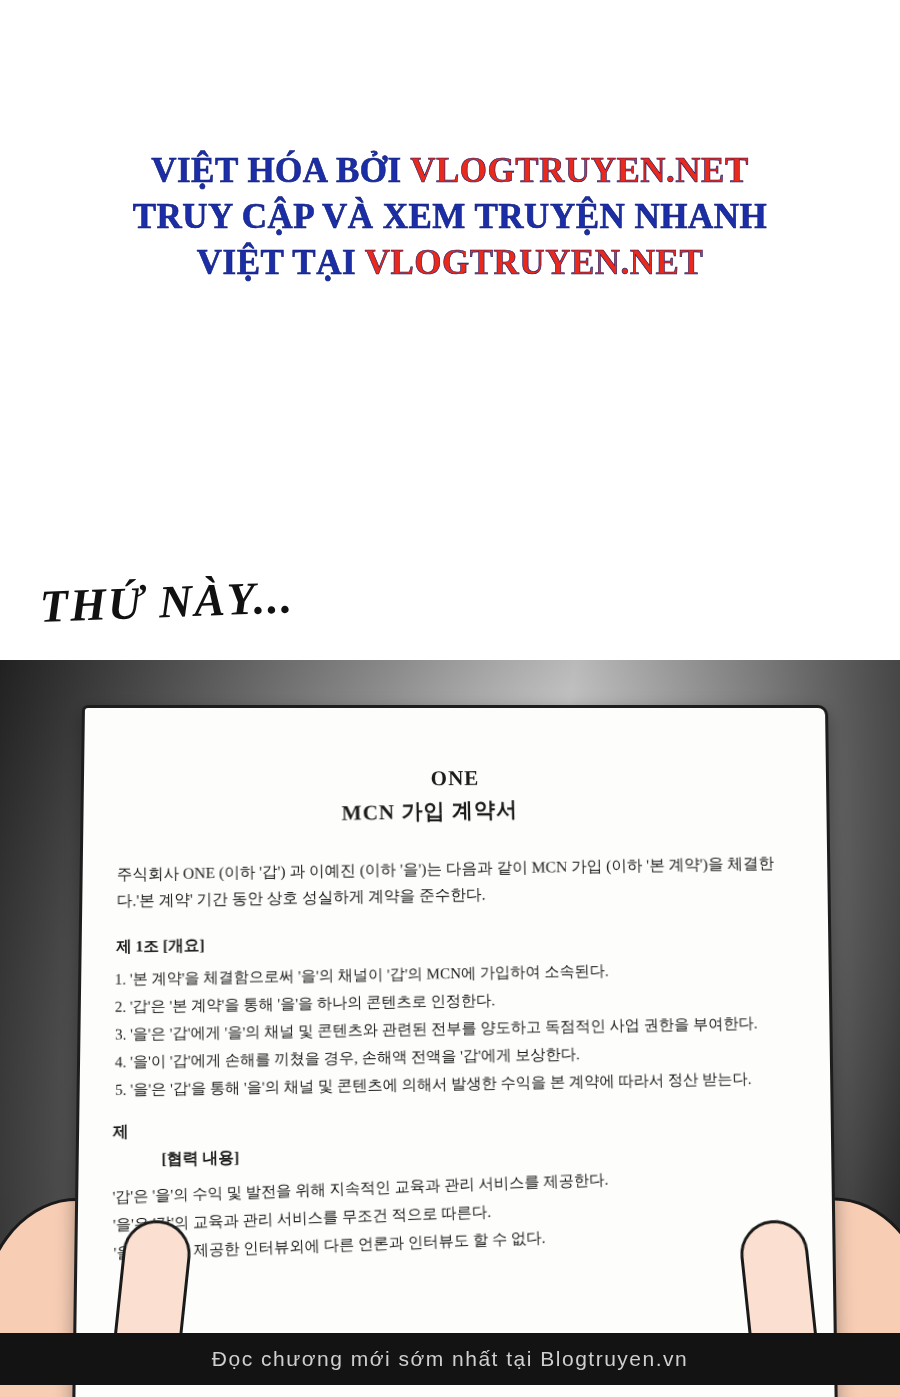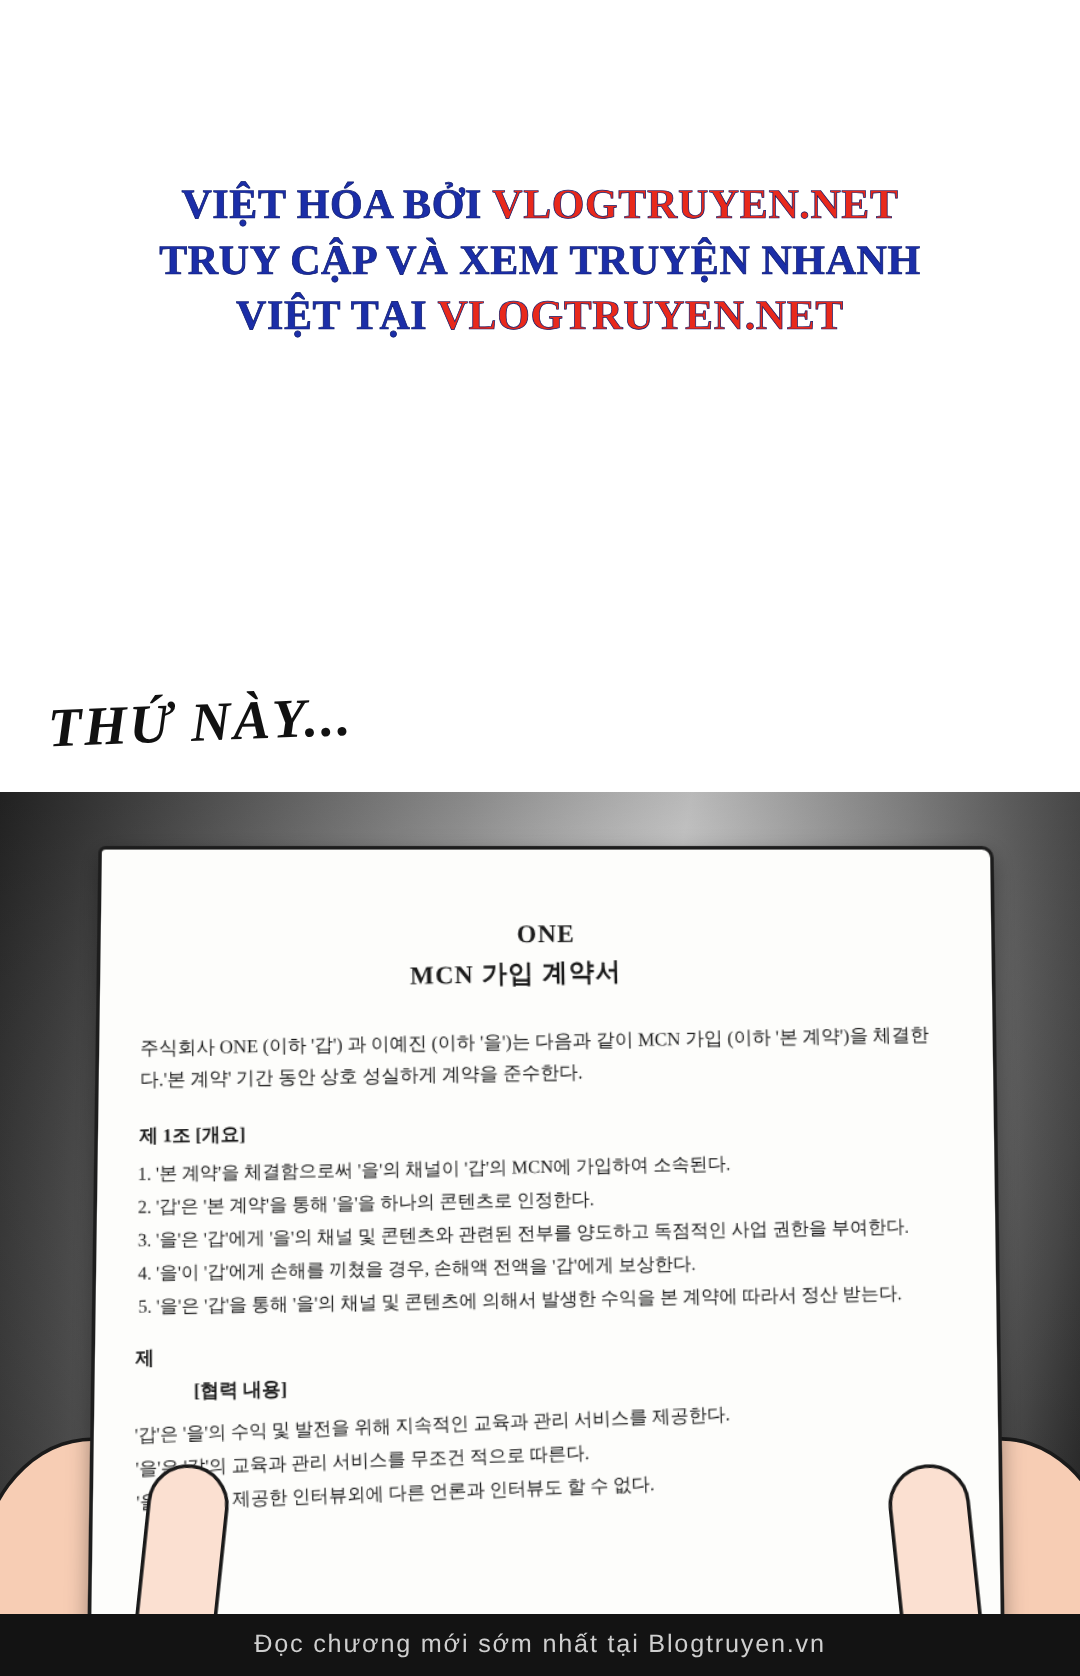--- a/index.html
+++ b/index.html
@@ -230,21 +230,21 @@
     font-size: 21px;
     color: rgba(255,255,255,0.55);
     z-index: 9;
     white-space: nowrap;
   }
 
   
   .footer {
     position: absolute;
     left: 0;
-    bottom: 0;
+    bottom: 12px;
     width: 900px;
     height: 52px;
     background: #131313;
     color: #cfcfcf;
     display: flex;
     align-items: center;
     justify-content: center;
     font-family: "Liberation Sans", sans-serif;
     font-size: 21px;
     letter-spacing: 1.5px;

